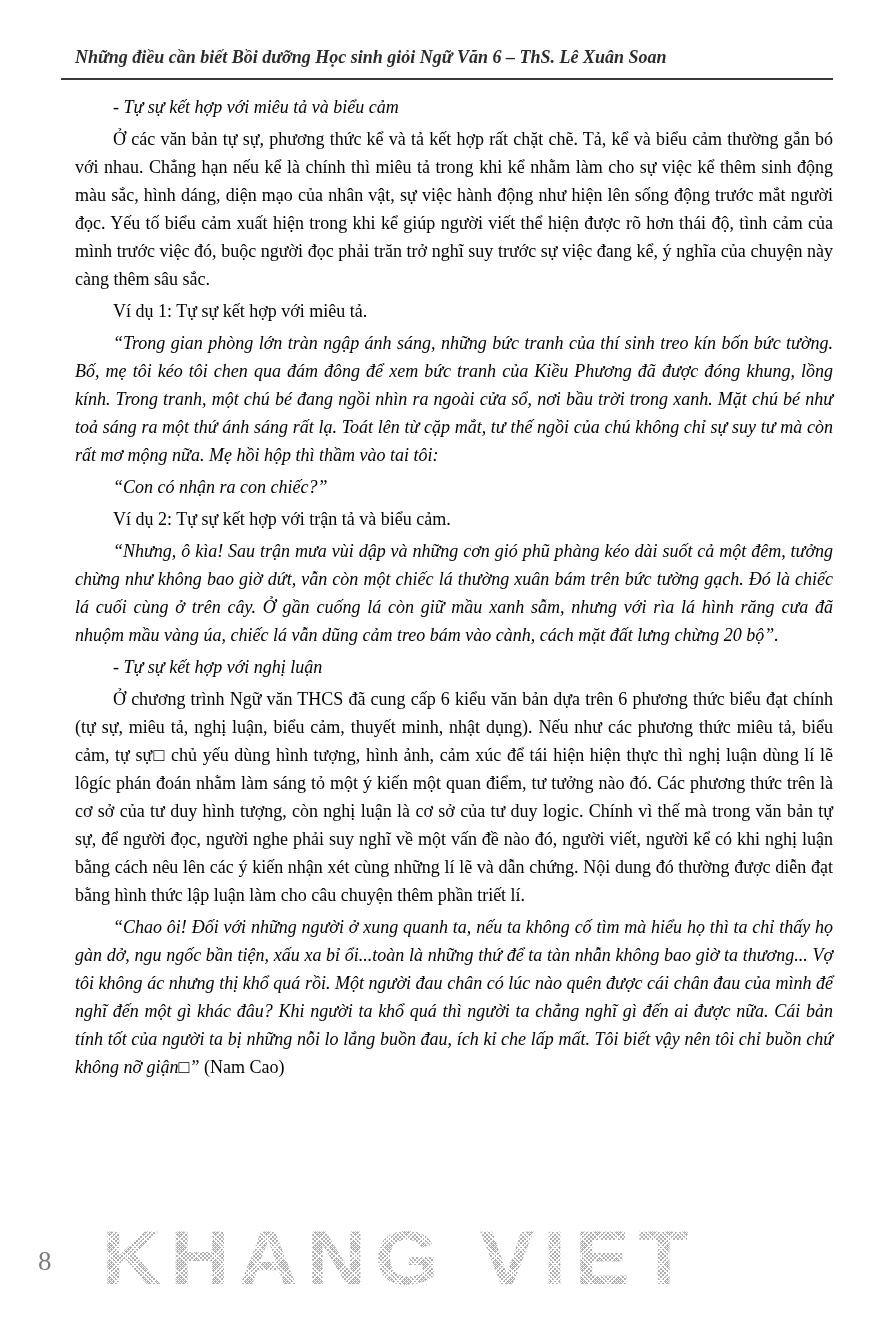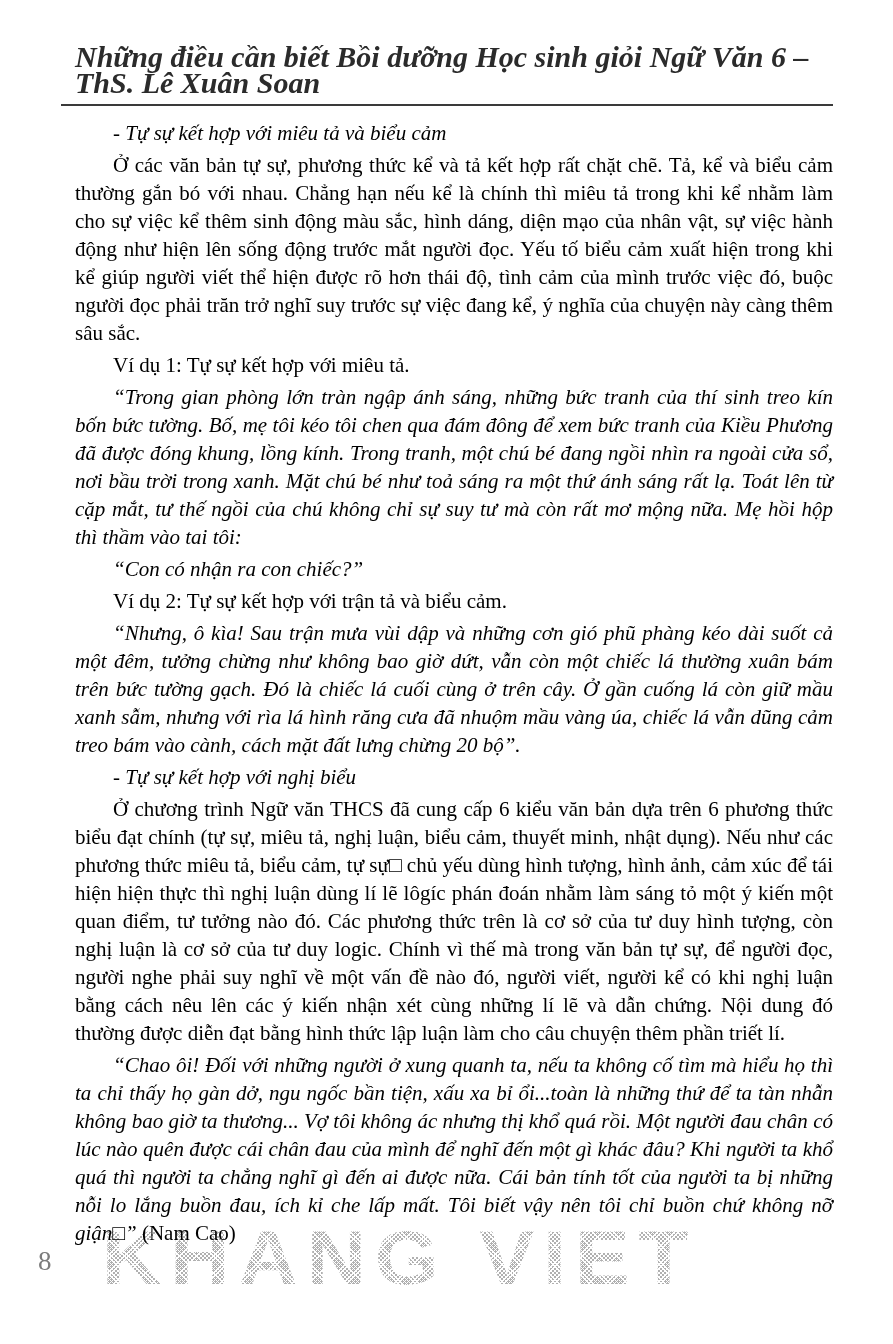--- a/index.html
+++ b/index.html
@@ -5,24 +5,24 @@
   html,body { margin:0; padding:0; background:#ffffff; }
   .page {
     position:relative; width:893px; height:1344px; overflow:hidden;
     background:#ffffff; font-family:"Liberation Serif","DejaVu Serif",serif;
     color:#000000;
   }
   .content { position:absolute; left:75px; top:44px; width:758px; z-index:1; }
 
   .header { border-bottom:2px solid #3a3a3a; margin-left:-14px; padding:0 0 8px 14px; }
   .header .title {
-    font-style:italic; font-weight:bold; font-size:30px; line-height:26px; color:#2b2b2b;
+    font-style:italic; font-weight:bold; font-size:18px; line-height:26px; color:#2b2b2b;
   }
 
-  .main { margin-top:13px; font-size:21px; line-height:28px; text-align:justify; }
+  .main { margin-top:13px; font-size:18px; line-height:28px; text-align:justify; }
   .para { margin:4px 0; text-indent:38px; }
   .italic-heading { font-style:italic; text-align:left; }
   .quote { font-style:italic; }
   .plain { text-align:left;font-family:Liberation Serif, serif; }
   .regular { font-style:normal; }
 
   .page-number {
     position:absolute; left:38px; top:1246px; font-size:27px; color:#7c7c7c; z-index:1;
   }
   .watermark {
@@ -60,21 +60,21 @@
       <p class="para plain">Ví dụ 1: Tự sự kết hợp với miêu tả.</p>
 
       <p class="para quote">“Trong gian phòng lớn tràn ngập ánh sáng, những bức tranh của thí sinh treo kín bốn bức tường. Bố, mẹ tôi kéo tôi chen qua đám đông để xem bức tranh của Kiều Phương đã được đóng khung, lồng kính. Trong tranh, một chú bé đang ngồi nhìn ra ngoài cửa sổ, nơi bầu trời trong xanh. Mặt chú bé như toả sáng ra một thứ ánh sáng rất lạ. Toát lên từ cặp mắt, tư thế ngồi của chú không chỉ sự suy tư mà còn rất mơ mộng nữa. Mẹ hồi hộp thì thầm vào tai tôi:</p>
 
       <p class="para quote plain">“Con có nhận ra con chiếc?”</p>
 
       <p class="para plain">Ví dụ 2: Tự sự kết hợp với trận tả và biểu cảm.</p>
 
       <p class="para quote">“Nhưng, ô kìa! Sau trận mưa vùi dập và những cơn gió phũ phàng kéo dài suốt cả một đêm, tưởng chừng như không bao giờ dứt, vẫn còn một chiếc lá thường xuân bám trên bức tường gạch. Đó là chiếc lá cuối cùng ở trên cây. Ở gần cuống lá còn giữ mầu xanh sẫm, nhưng với rìa lá hình răng cưa đã nhuộm mầu vàng úa, chiếc lá vẫn dũng cảm treo bám vào cành, cách mặt đất lưng chừng 20 bộ”.</p>
 
-      <p class="para italic-heading">- Tự sự kết hợp với nghị biểu</p>
+      <p class="para italic-heading">- Tự sự kết hợp với nghị luận</p>
 
       <p class="para">Ở chương trình Ngữ văn THCS đã cung cấp 6 kiểu văn bản dựa trên 6 phương thức biểu đạt chính (tự sự, miêu tả, nghị luận, biểu cảm, thuyết minh, nhật dụng). Nếu như các phương thức miêu tả, biểu cảm, tự sự□ chủ yếu dùng hình tượng, hình ảnh, cảm xúc để tái hiện hiện thực thì nghị luận dùng lí lẽ lôgíc phán đoán nhằm làm sáng tỏ một ý kiến một quan điểm, tư tưởng nào đó. Các phương thức trên là cơ sở của tư duy hình tượng, còn nghị luận là cơ sở của tư duy logic. Chính vì thế mà trong văn bản tự sự, để người đọc, người nghe phải suy nghĩ về một vấn đề nào đó, người viết, người kể có khi nghị luận bằng cách nêu lên các ý kiến nhận xét cùng những lí lẽ và dẫn chứng. Nội dung đó thường được diễn đạt bằng hình thức lập luận làm cho câu chuyện thêm phần triết lí.</p>
 
 
       <p class="para quote"><span>“Chao ôi! Đối với những người ở xung quanh ta, nếu ta không cố tìm mà hiểu họ thì ta chỉ thấy họ gàn dở, ngu ngốc bần tiện, xấu xa bỉ ổi...toàn là những thứ để ta tàn nhẫn không bao giờ ta thương... Vợ tôi không ác nhưng thị khổ quá rồi. Một người đau chân có lúc nào quên được cái chân đau của mình để nghĩ đến một gì khác đâu? Khi người ta khổ quá thì người ta chẳng nghĩ gì đến ai được nữa. Cái bản tính tốt của người ta bị những nỗi lo lắng buồn đau, ích kỉ che lấp mất. Tôi biết vậy nên tôi chỉ buồn chứ không nỡ giận□”</span><span class="regular"> (Nam Cao)</span></p>
     </div>
 
   </div>
 
   <div class="page-number">8</div>

